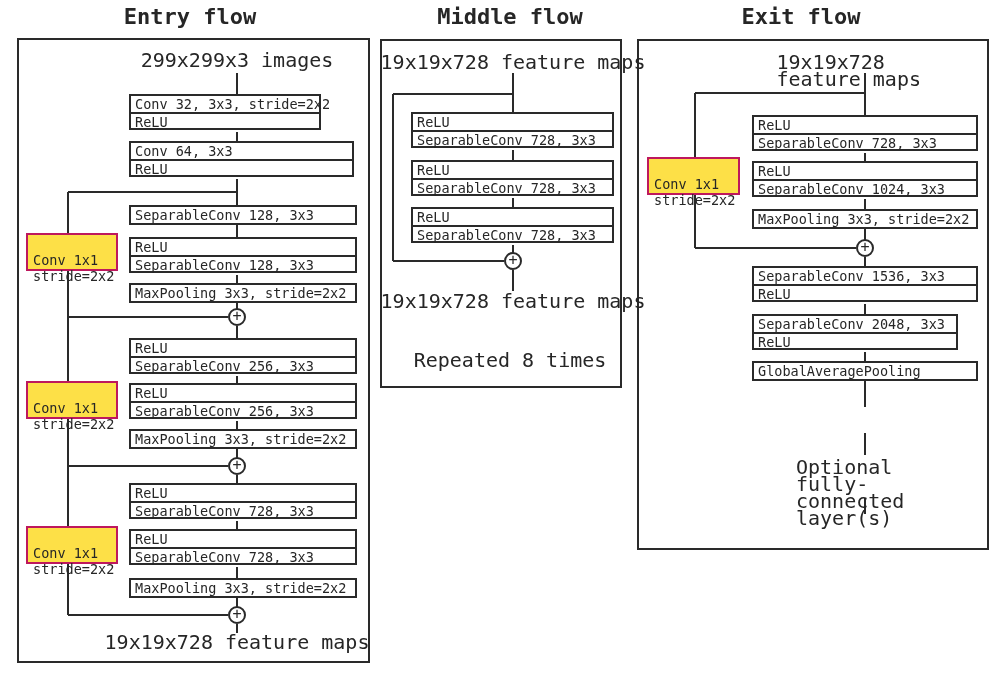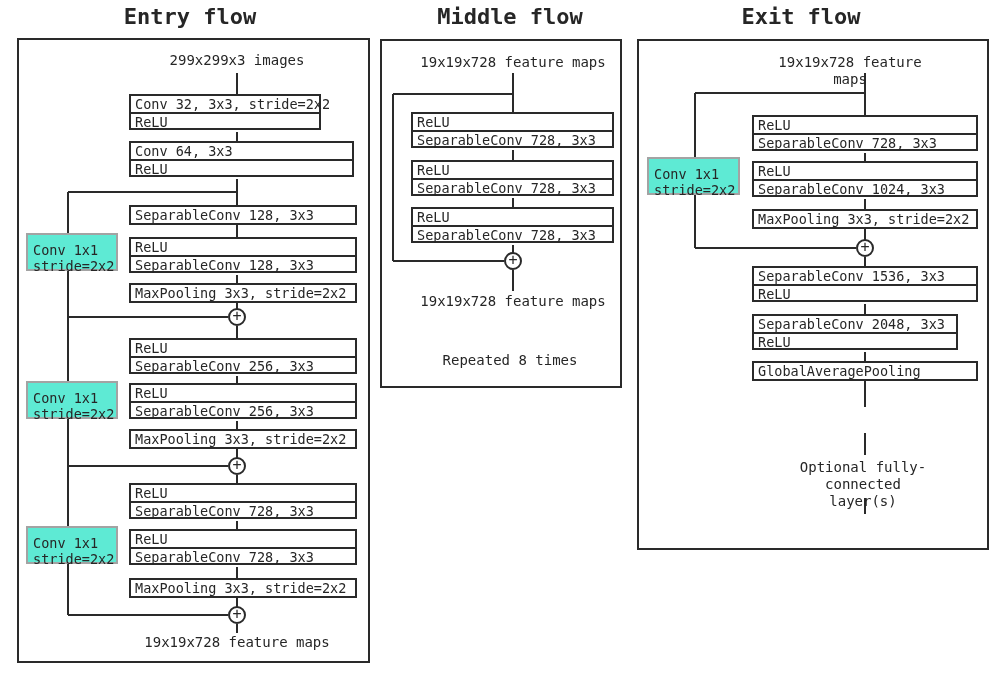--- a/index.html
+++ b/index.html
@@ -14,25 +14,25 @@
   .flow-title {
     position:absolute; transform:translateX(-50%);
     font-weight:bold; font-size:22px; line-height:26px; white-space:nowrap;
   }
   .block { position:absolute; border:2px solid #2a2a2a; background:#ffffff; }
   .block .row {
     height:16px; line-height:16px; font-size:13.5px;
     padding-left:4px; white-space:nowrap;
   }
   .block .row + .row { border-top:2px solid #2a2a2a; }
-  .sideconv { position:absolute; border:2px solid #a3a3a3; background:#5eead4; padding-top:7px; }
+  .sideconv { position:absolute; border:2px solid #be185d; background:#fde047; padding-top:17px; }
   .sideconv .line { height:16px; line-height:16px; font-size:13.5px; padding-left:5px; white-space:nowrap; }
   .iolabel {
     position:absolute; transform:translateX(-50%);
-    font-size:14px; line-height:17px; text-align:center; white-space:pre-line;
+    font-size:20px; line-height:17px; white-space:pre-line;
   }
   .plus {
     position:absolute; width:18px; height:18px; border:2px solid #2a2a2a;
     border-radius:50%; background:#ffffff; font-size:15px; line-height:13px;
     text-align:center;
   }
 </style>
 </head>
 <body>
 

